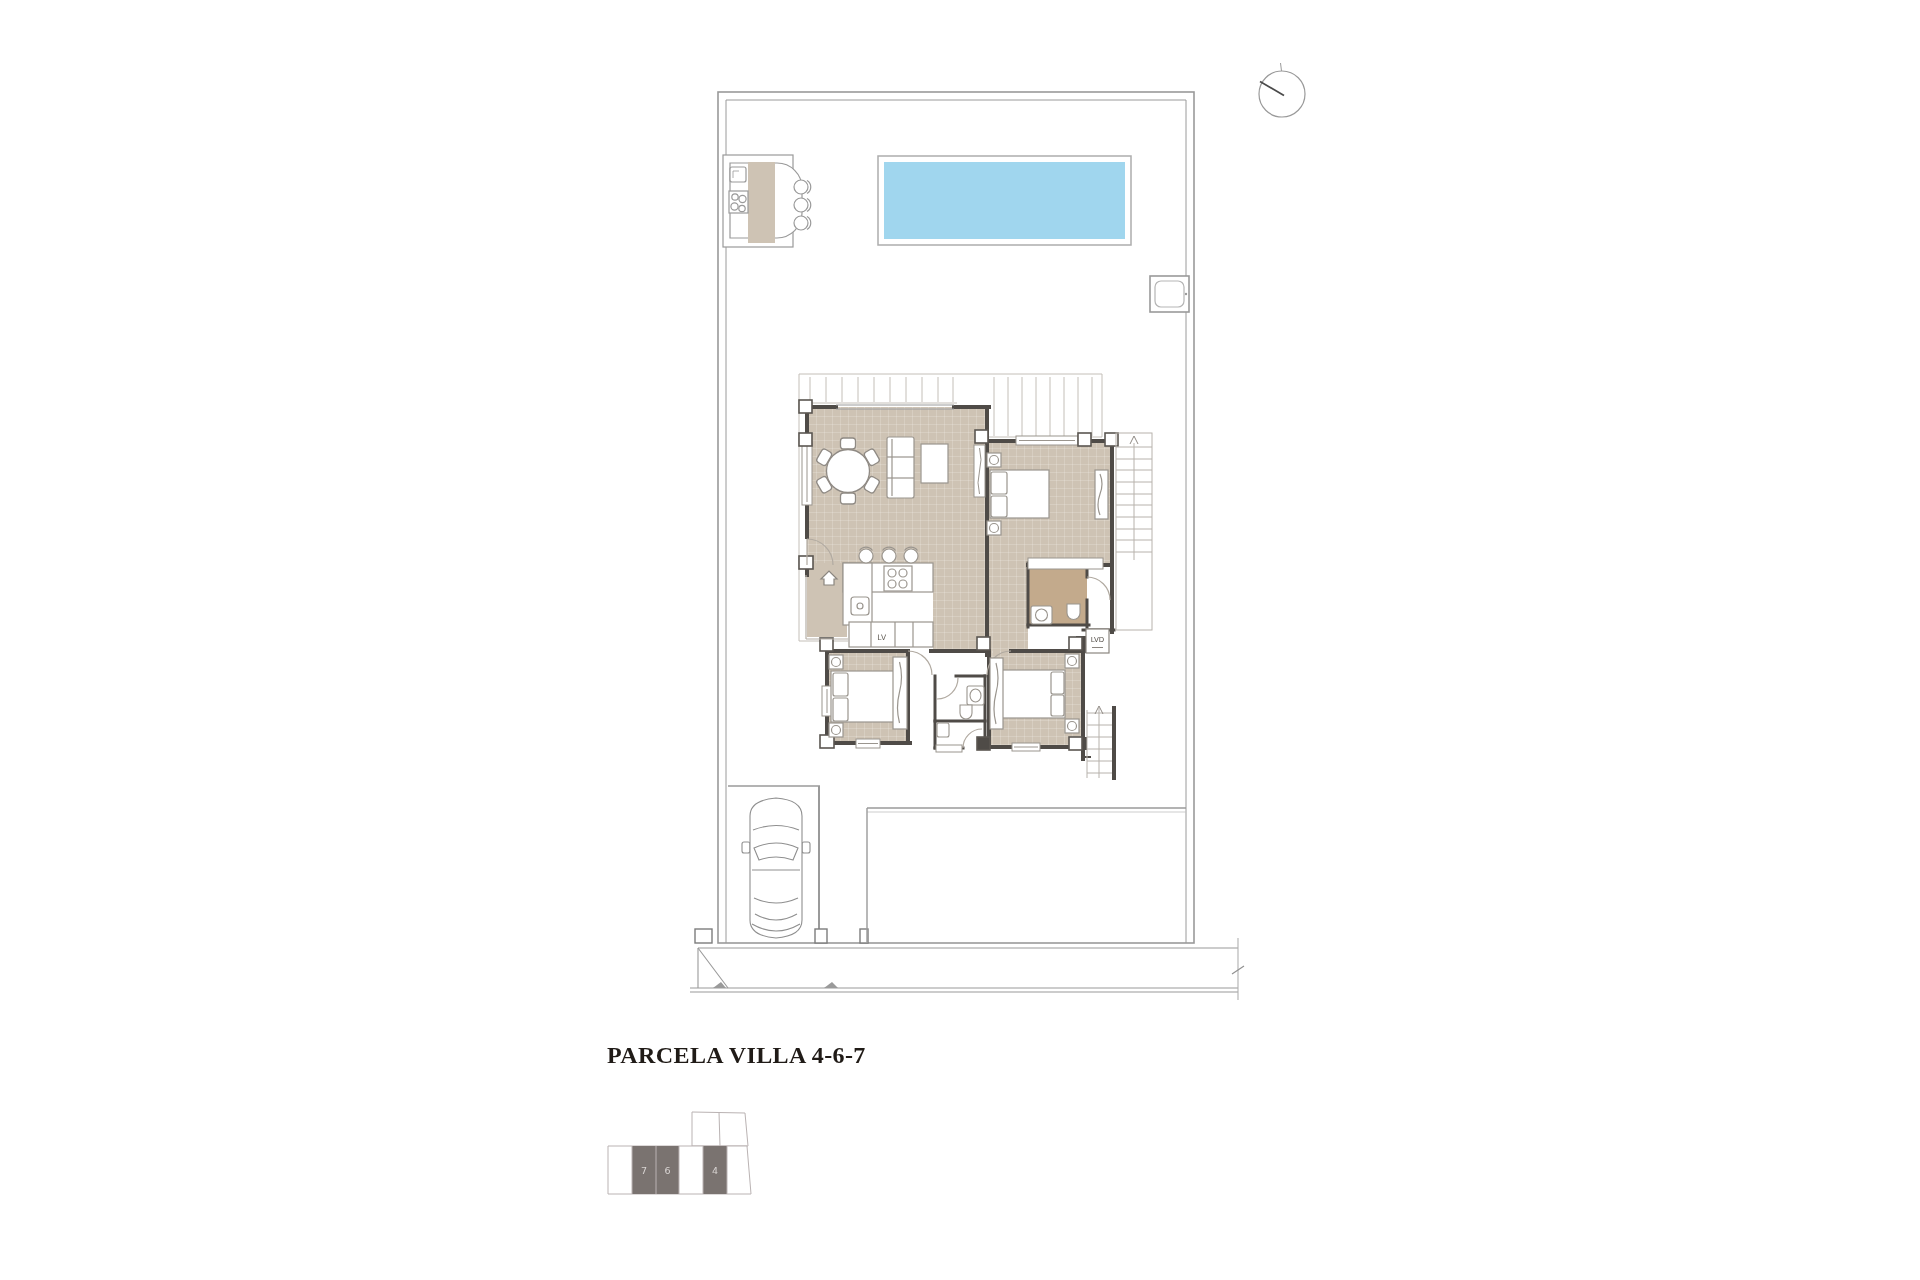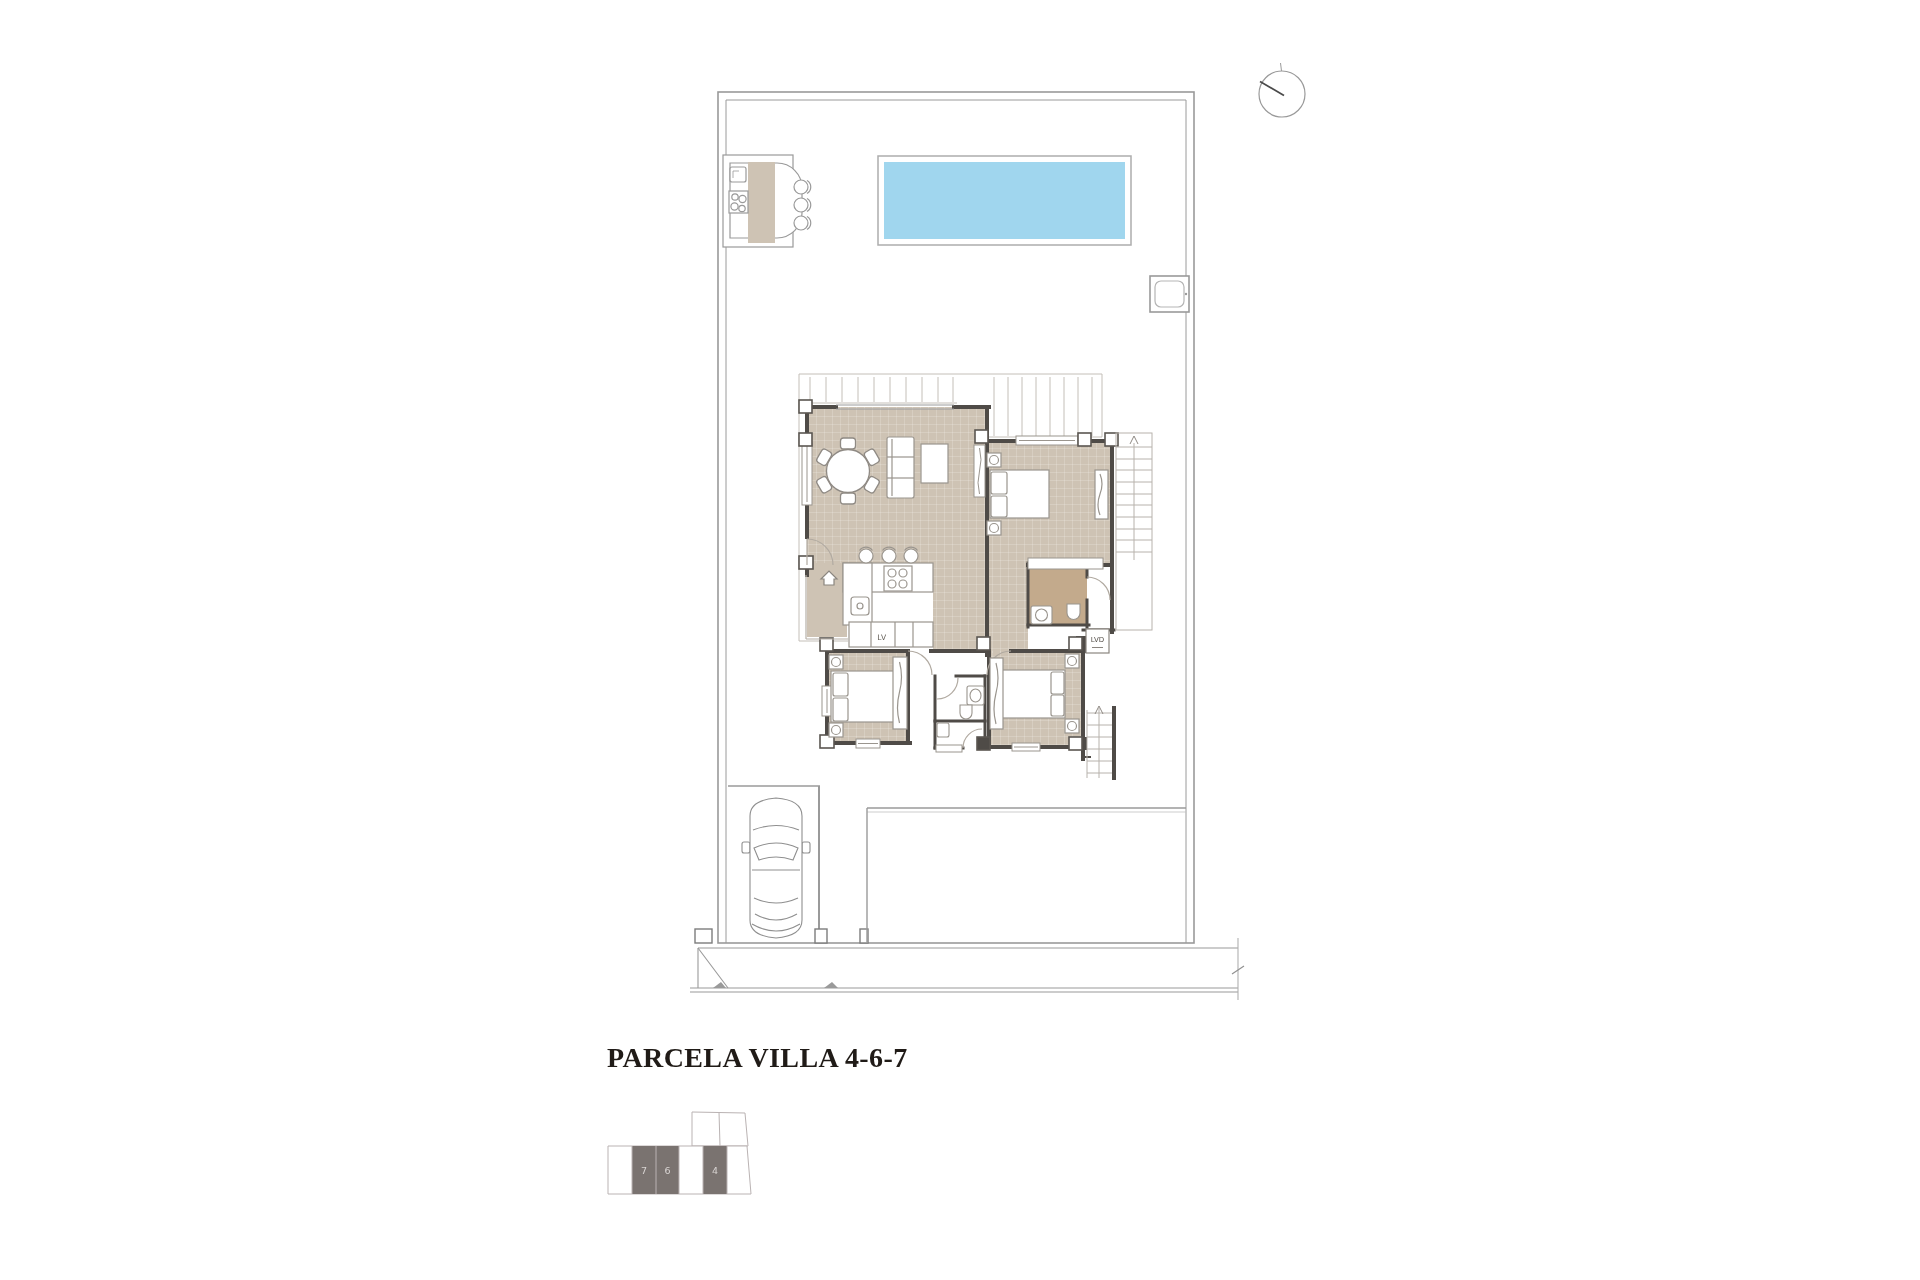--- a/index.html
+++ b/index.html
@@ -1,20 +1,20 @@
 <!DOCTYPE html>
 <html><head>
 <meta charset="utf-8">
 <style>
   html,body{margin:0;padding:0;background:#ffffff;}
   .canvas{position:relative;width:1540px;height:1280px;background:#ffffff;overflow:hidden;
           font-family:"Liberation Sans",sans-serif;text-align:right;}
   .plan-svg{position:absolute;left:0;top:0;}
   .plan-title{position:absolute;left:607px;top:1042px;
-    font-family:"Liberation Serif",serif;font-weight:bold;font-size:28px;
+    font-family:"Liberation Serif",serif;font-weight:bold;font-size:24px;
     letter-spacing:0.4px;color:#201b17;white-space:nowrap;}
   svg text{font-family:"DejaVu Sans",sans-serif;}
   .lab{font-size:7.5px;fill:#5f5a53;letter-spacing:0.5px;}
   .keynum{font-size:9.5px;}
 </style>
 </head>
 <body>
 
 <div class="canvas">
 

